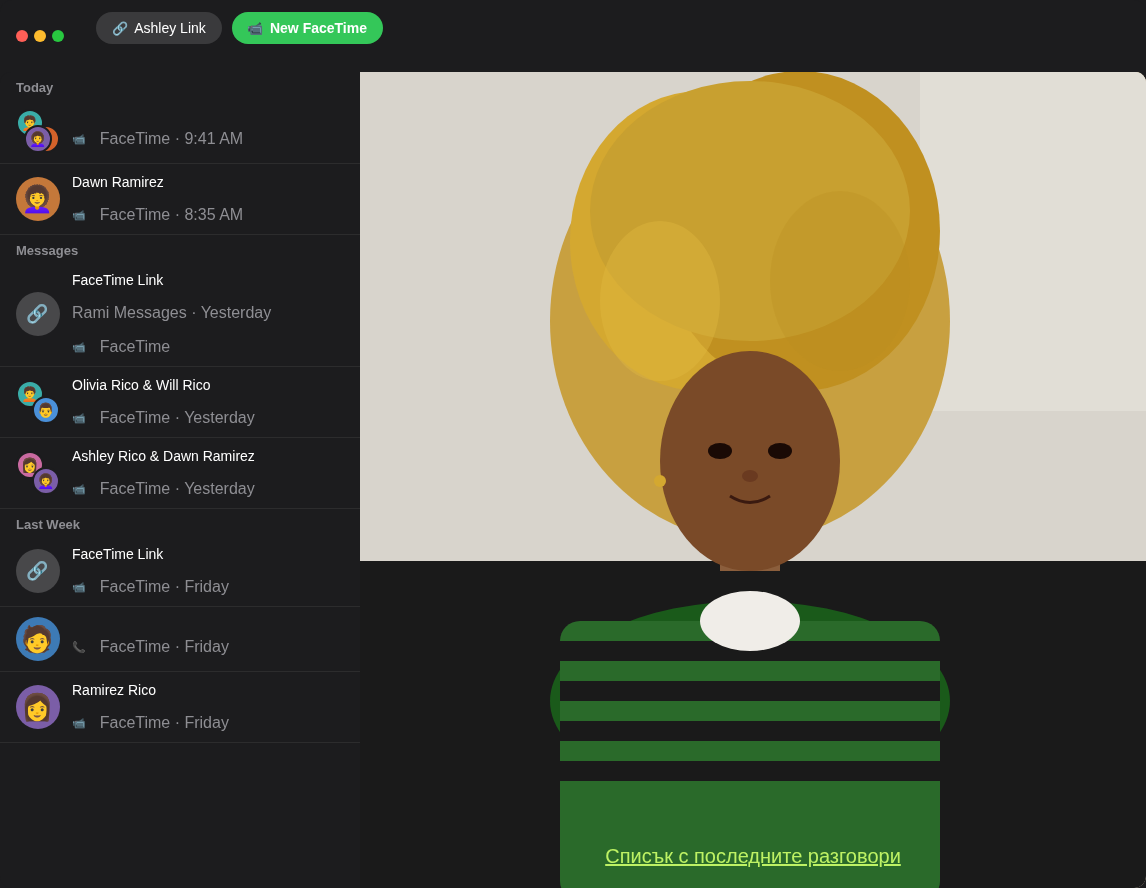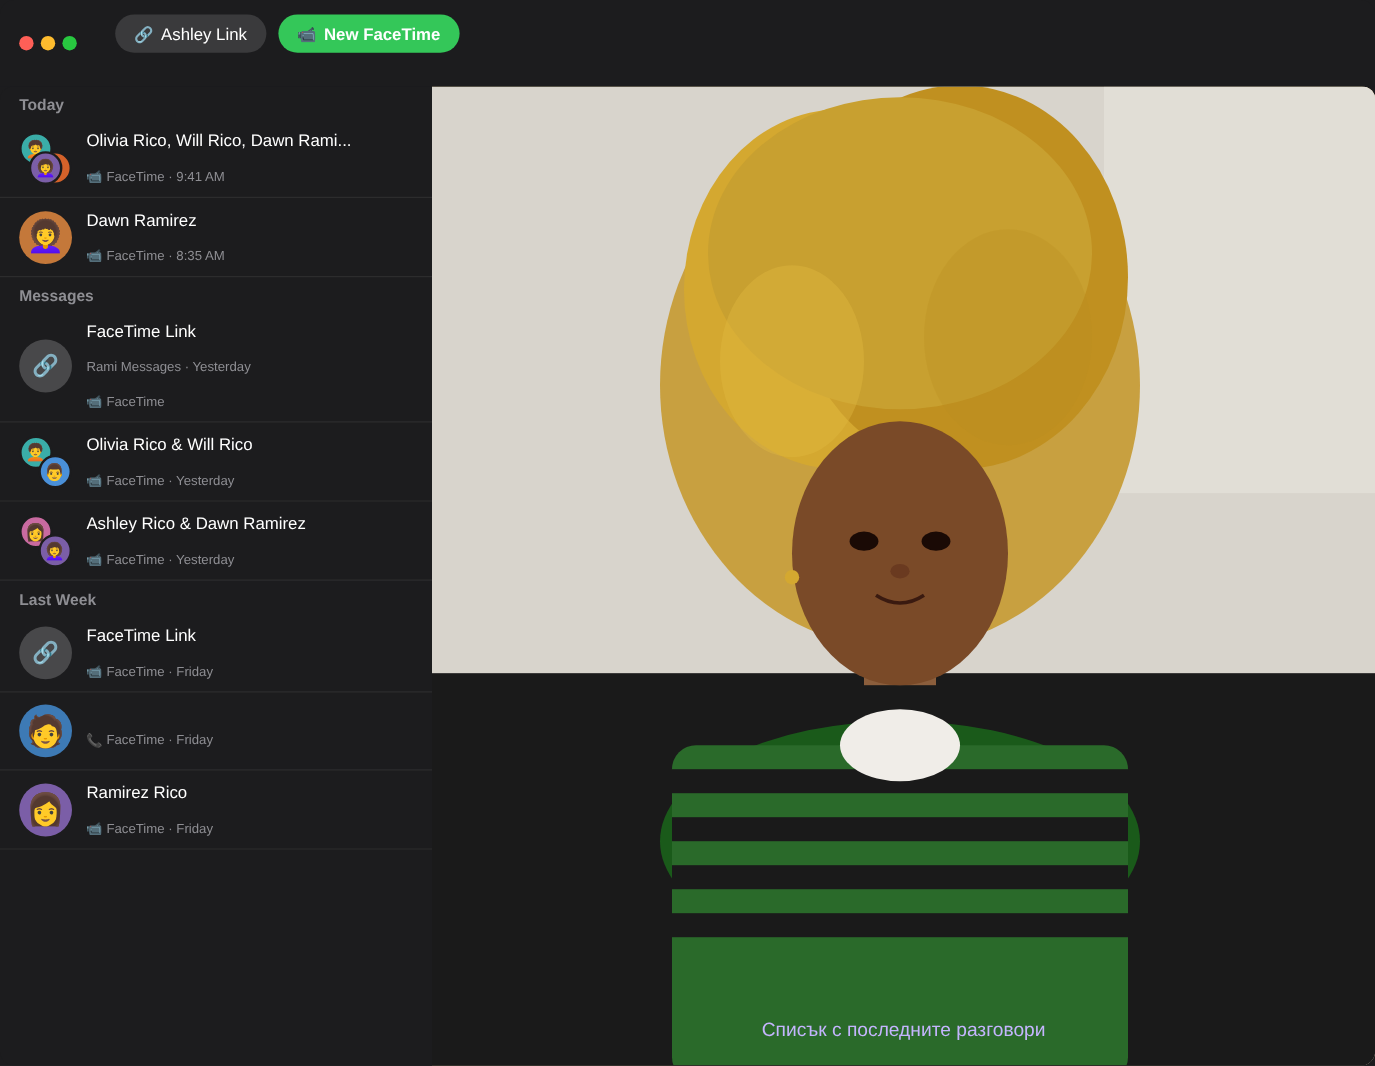--- a/index.html
+++ b/index.html
@@ -191,25 +191,25 @@
       color: #fff;
       font-size: 14px;
       font-weight: 500;
       white-space: nowrap;
       overflow: hidden;
       text-overflow: ellipsis;
     }
 
     .call-detail {
       color: #8e8e93;
-      font-size: 11px;
+      font-size: 16px;
       margin-top: 16px;
       display: flex;
       align-items: center;
-      gap: 3px;
+      gap: 14px;
     }
 
     .video-icon-small {
       font-size: 11px;
     }
 
     
     .avatar-link {
       width: 44px;
       height: 44px;
@@ -240,23 +240,24 @@
     
     .bottom-caption {
       position: absolute;
       bottom: 20px;
       left: 50%;
       transform: translateX(-50%);
       white-space: nowrap;
     }
 
     .caption-text {
-      color: #c4b5fd;
-      font-size: 16px;
+      color: #bef264;
+      font-size: 20px;
       font-weight: 400;
+      text-decoration: underline;
     }
 
     
     .av-blue { background: #4a90d9; }
     .av-orange { background: #d4622a; }
     .av-pink { background: #c96aa0; }
     .av-purple { background: #7b5ea7; }
     .av-teal { background: #3aada8; }
 
     
@@ -301,21 +302,20 @@
             <span>🧑‍🦱</span>
           </div>
           <div class="avatar-sub av-orange">
             <span>👨</span>
           </div>
           <div class="avatar-sub av-purple">
             <span>👩‍🦱</span>
           </div>
         </div>
         <div class="call-info">
-          <div class="call-name">Olivia Rico, Will Rico, Dawn Rami...</div>
           <div class="call-detail">
             <span class="video-icon-small cam-icon"></span>
             <span>FaceTime · 9:41 AM</span>
           </div>
         </div>
       </div>
 
       <div class="call-item">
         <div class="call-avatar av-orange" style="background:#c4783a; font-size:26px;">👩‍🦱</div>
         <div class="call-info">

